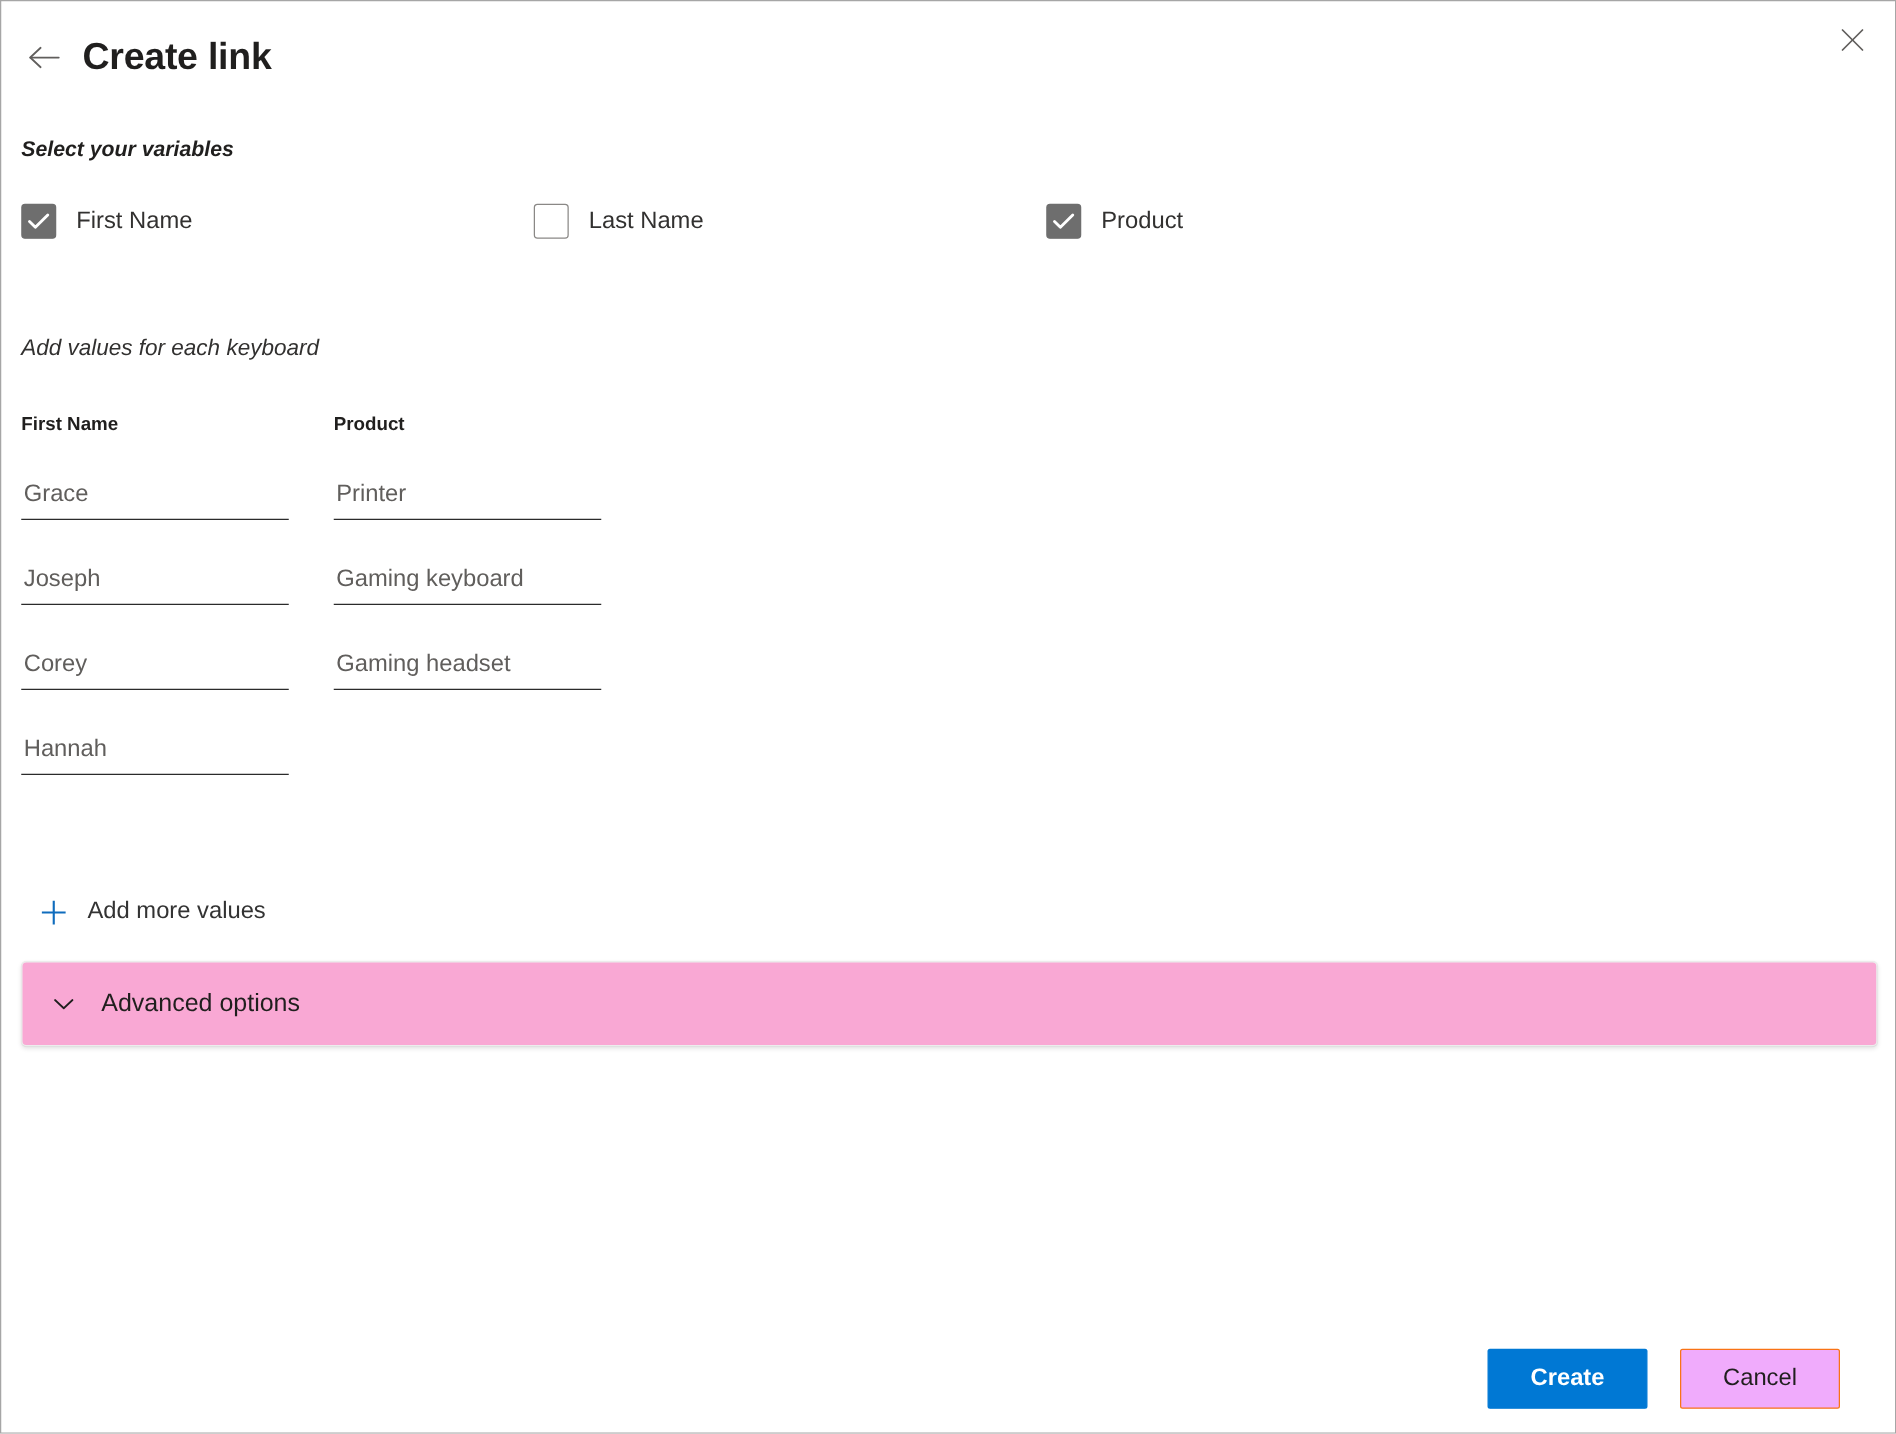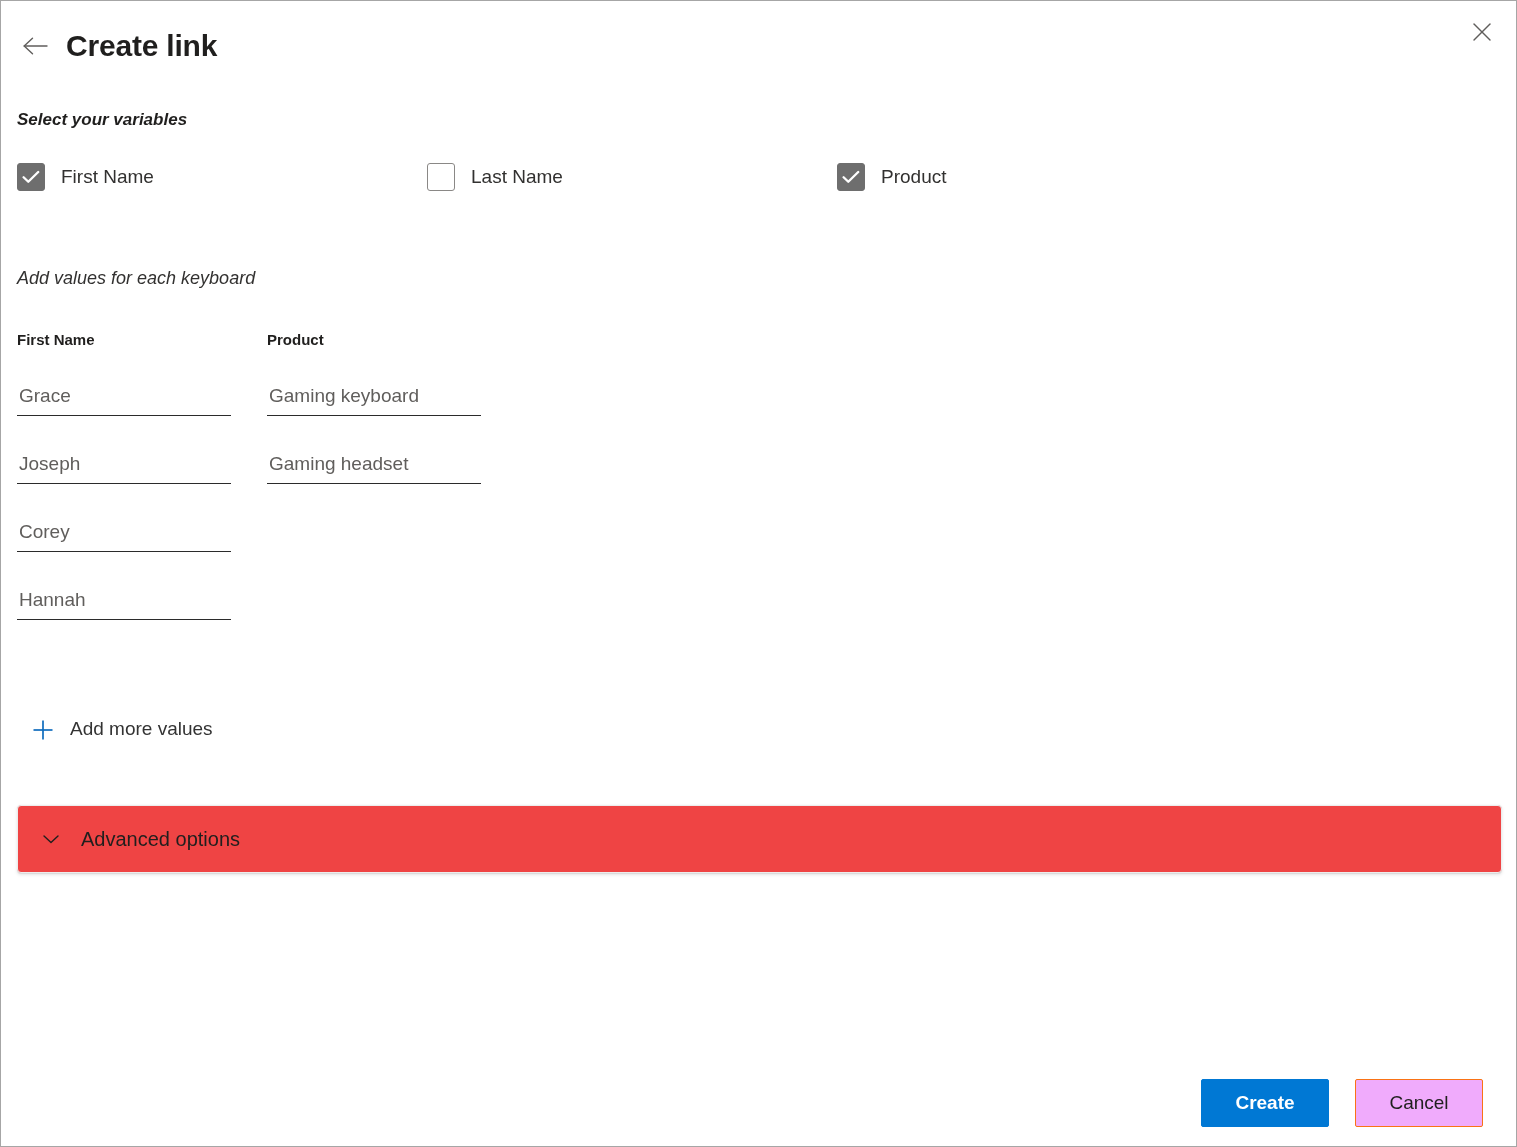--- a/index.html
+++ b/index.html
@@ -206,24 +206,24 @@
     font-size: 19px;
     color: #333333;
     line-height: 26px;
     white-space: nowrap;
   }
 
   
   .advanced-panel {
     position: absolute;
     left: 16px;
-    top: 804px;
+    top: 768px;
     width: 1485px;
     height: 68px;
-    background: #ef4444;
+    background: #f9a8d4;
     border: 1px solid #ededed;
     border-radius: 4px;
     box-shadow: 0 1.6px 3.6px rgba(0,0,0,0.10), 0 0.3px 0.9px rgba(0,0,0,0.07);
     display: flex;
     align-items: center;
     cursor: pointer;
   }
   .advanced-chevron {
     margin-left: 20px;
     width: 26px;
@@ -246,21 +246,21 @@
   
   .footer {
     position: absolute;
     left: 0;
     right: 0;
     bottom: 0;
     height: 87px;
     display: flex;
     align-items: center;
     justify-content: flex-end;
-    padding-right: 33px;
+    padding-right: 44px;
     gap: 26px;
   }
   .btn {
     font-family: "Liberation Sans", sans-serif;
     font-size: 19px;
     height: 48px;
     min-width: 128px;
     padding: 0 22px;
     cursor: pointer;
     border-radius: 2px;
@@ -358,20 +358,23 @@
         </div>
         <div class="field">
           <input type="text" value="Hannah" style="">
         </div>
       </div>
 
       <div class="value-column">
         <div class="column-header">Product</div>
 
         <div class="field">
+          <input type="text" value="Printer" style="">
+        </div>
+        <div class="field">
           <input type="text" value="Gaming keyboard" style="">
         </div>
         <div class="field">
           <input type="text" value="Gaming headset" style="">
         </div>
       </div>
 
     </div>
   </div>
 

